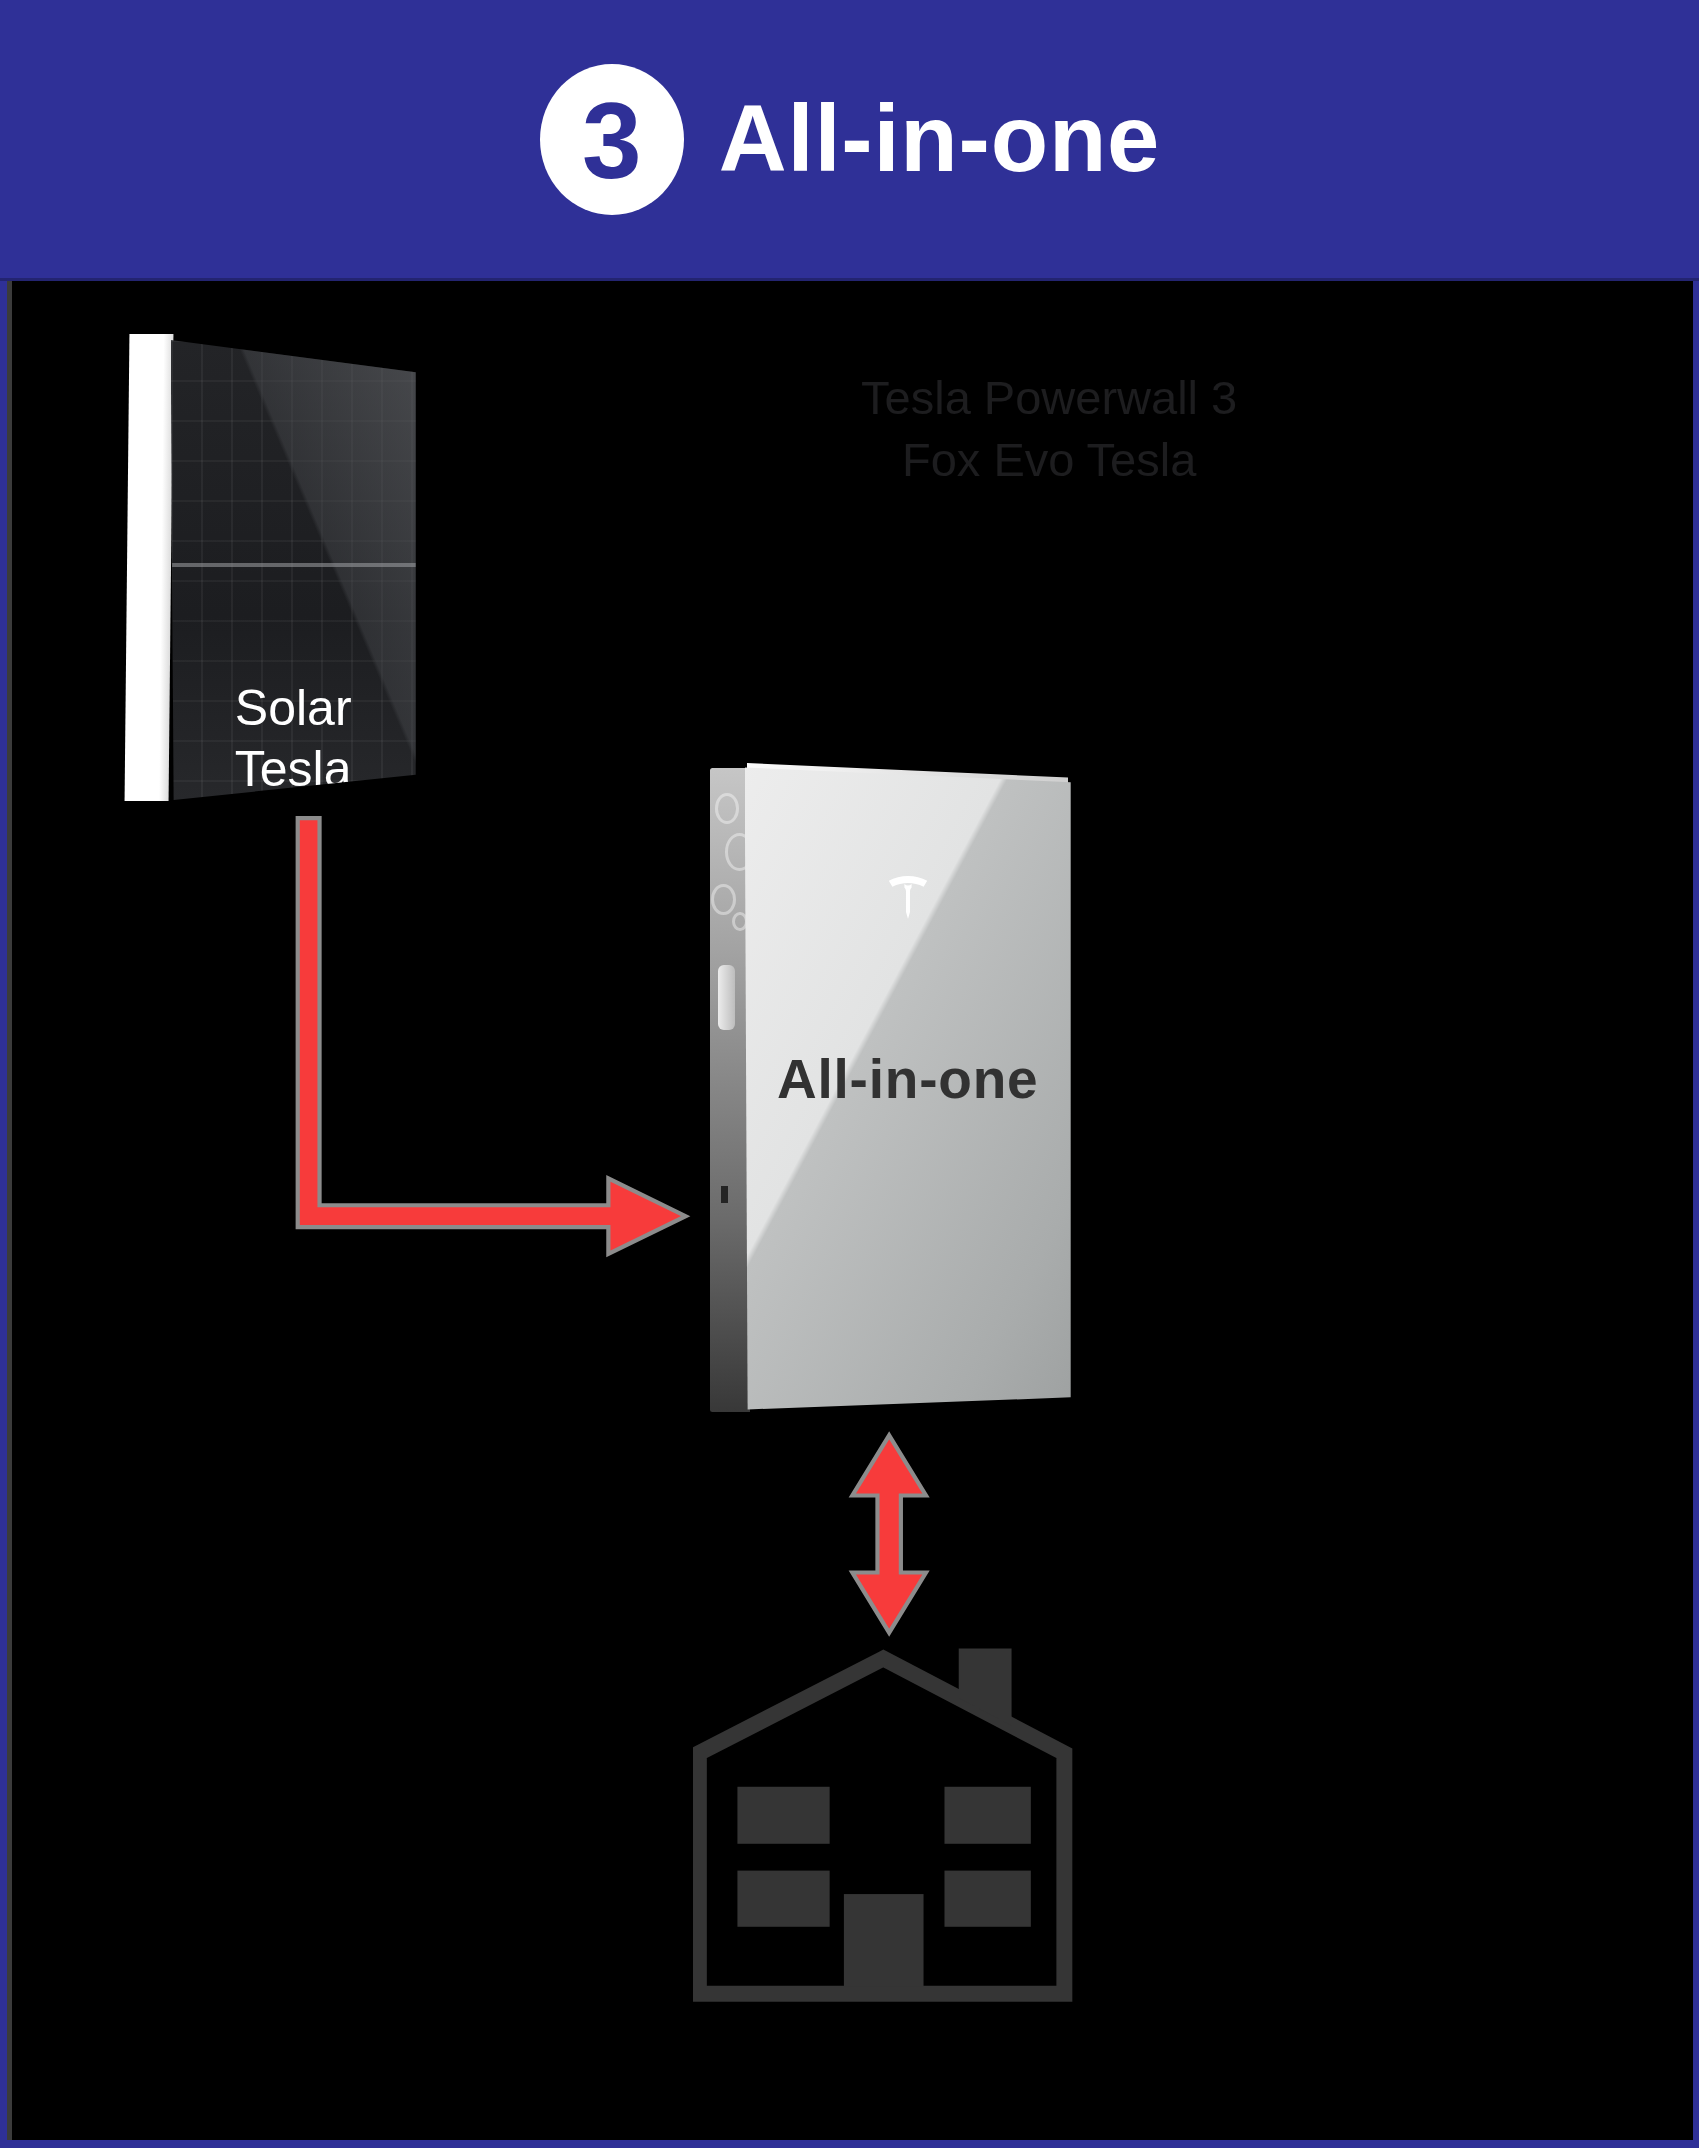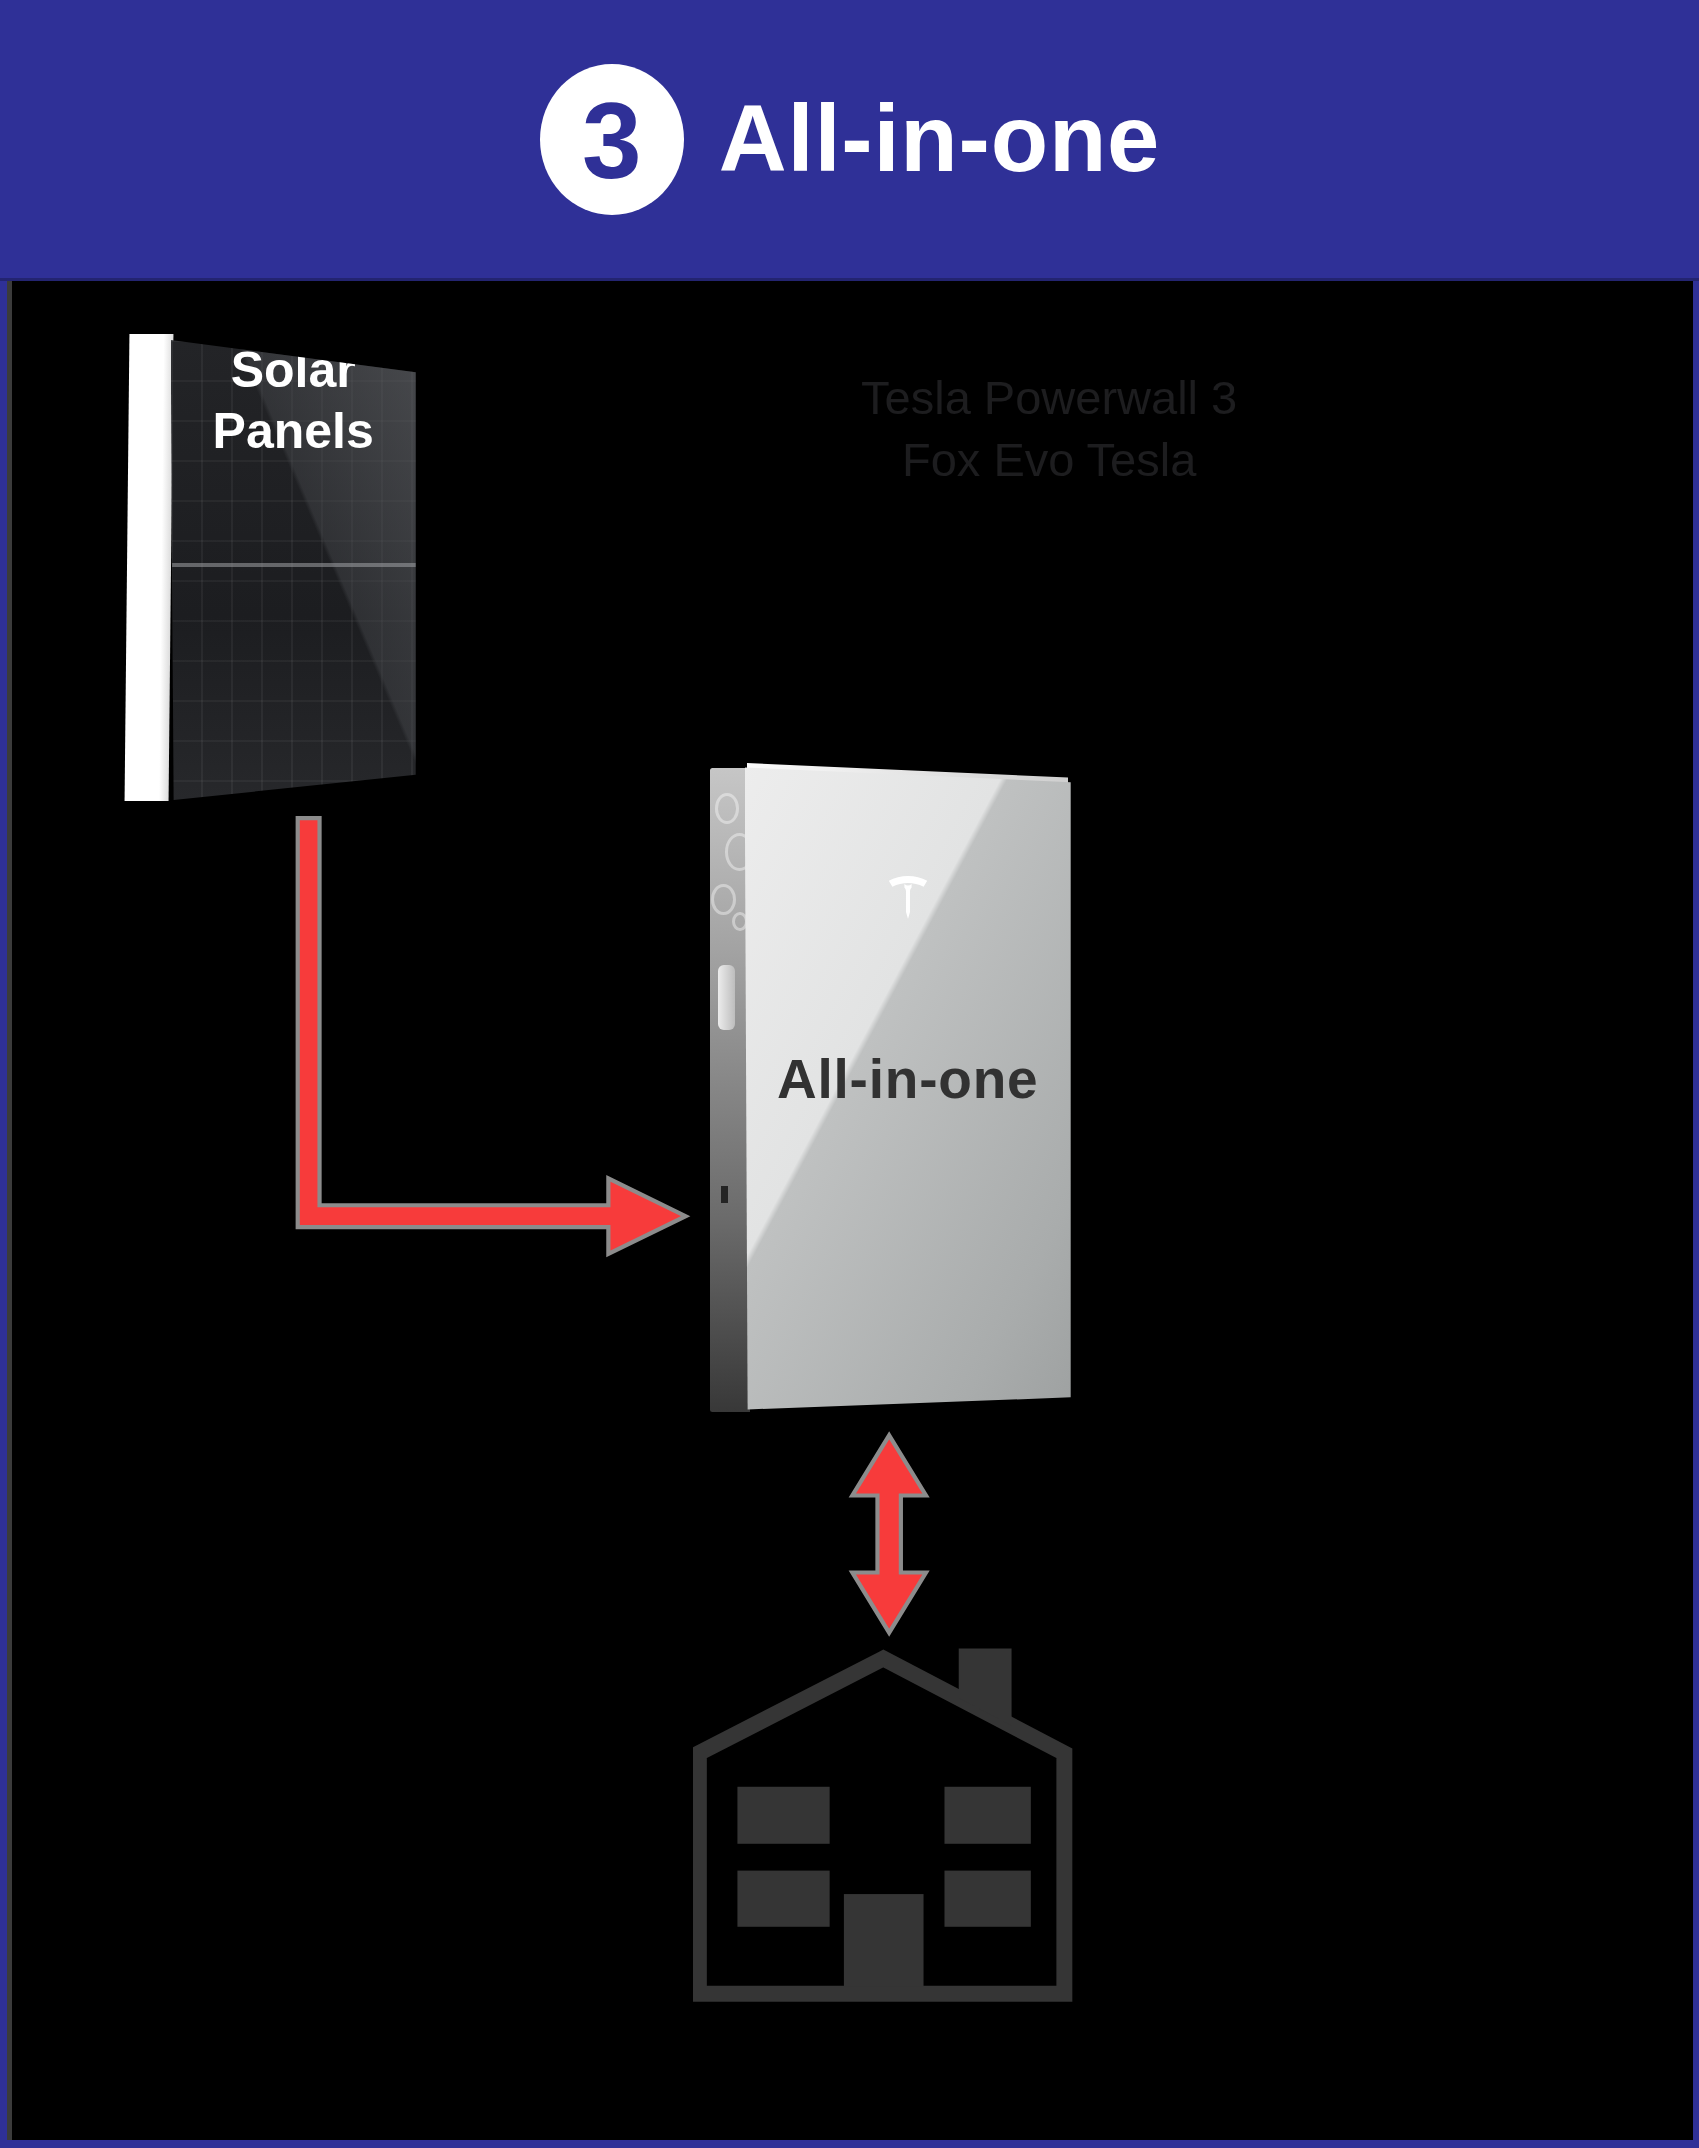--- a/index.html
+++ b/index.html
@@ -55,22 +55,22 @@
       repeating-linear-gradient(to bottom, rgba(255,255,255,.045) 0 1.7px, rgba(0,0,0,0) 1.7px 40px),
       linear-gradient(to bottom,#232427 0%,#1c1d20 60%,#27282b 100%);
     clip-path:polygon(0% 0%, 100% 7%, 100% 94.5%, 1.2% 100%);
   }
   .panel-divider{
     position:absolute;left:0;top:48.5%;width:100%;height:4.2px;
     background:rgba(160,162,166,.55);
   }
   .panel-label{
     position:absolute;left:0;top:0;width:100%;height:100%;
-    display:flex;flex-direction:column;align-items:center;justify-content:flex-start;
-    color:#ffffff;font-size:50px;font-weight:700;line-height:1.22;
+    display:flex;flex-direction:column;align-items:center;justify-content:flex-end;
+    color:#ffffff;font-size:50px;font-weight:400;line-height:1.22;
     text-align:center;
   }
   
   .device-caption{
     position:absolute;left:790px;top:86px;width:495px;
     text-align:center;
     color:var(--caption-gray,#1d1d1f);
     font-size:47px;font-weight:400;line-height:1.32;
   }
   
@@ -128,21 +128,21 @@
     <h1 class="page-title">All-in-one</h1>
   </div>
 
   <div class="diagram">
 
     <div class="panel-edge"></div>
     <div class="panel-face">
       <div class="panel-divider"></div>
       <div class="panel-label">
         <span>Solar</span>
-        <span>Panels</span>
+        <span>Tesla</span>
       </div>
     </div>
 
     <div class="device-caption">
       <div>Tesla Powerwall 3</div>
       <div>Fox Evo Tesla</div>
     </div>
 
     <svg class="arrow-l" viewBox="0 0 480 530" xmlns="http://www.w3.org/2000/svg">
       <polygon points="8,5 34,5 34,466 378,466 378,434 470,479 378,524 378,492 8,492" style="fill:var(--arrow-red,#f73b3b);stroke:var(--arrow-outline,#8c8c8c);stroke-width:5;"></polygon>

